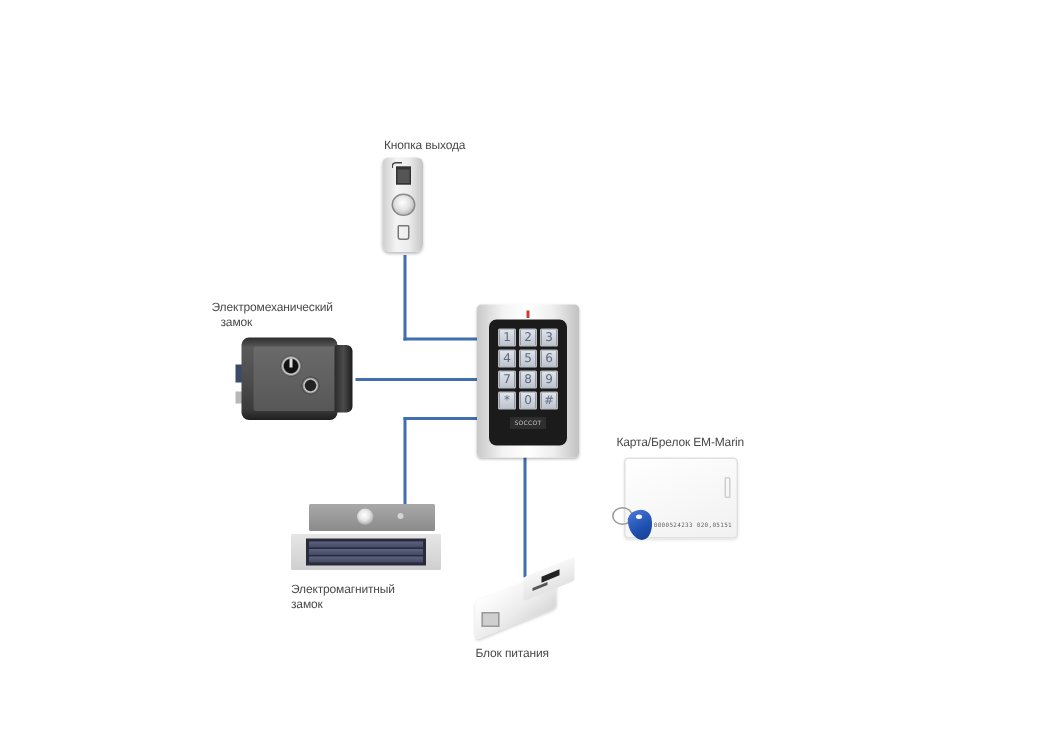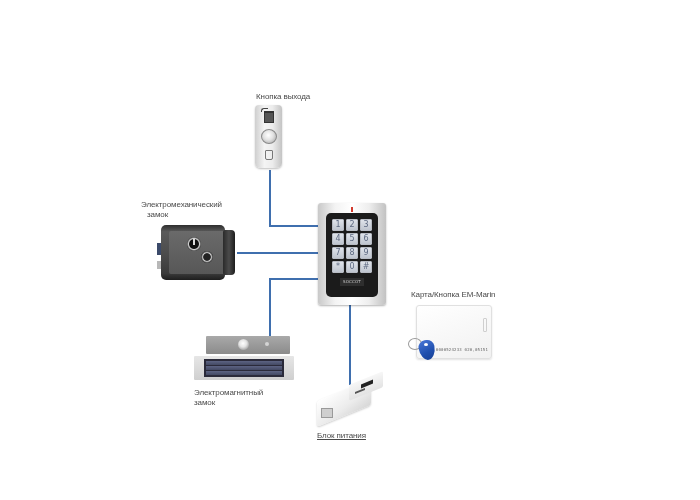--- a/index.html
+++ b/index.html
@@ -290,23 +290,23 @@
 <div class="label" style="left:194px; top:388px;">Электромагнитный</div>
 <div class="label" style="left:194px; top:398px;">замок</div>
 
 <div class="device" id="power-supply">
   <div class="box"></div>
   <div class="top"></div>
   <div class="terminal"></div>
   <div class="terminal2"></div>
   <div class="socket"></div>
 </div>
-<div class="label" style="left:317px; top:431px;text-decoration:underline;">Блок питания</div>
-
-<div class="label" style="left:411px; top:290px;">Карта/Кнопка EM-Marin</div>
+<div class="label" style="left:317px; top:431px;">Блок питания</div>
+
+<div class="label" style="left:411px; top:290px;">Карта/Брелок EM-Marin</div>
 <div class="device" id="rfid-card">
   <div class="slot"></div>
   <div class="number">0000524233 020,05151</div>
 </div>
 <div class="device" id="keyfob">
   <div class="ring"></div>
   <div class="tag"></div>
   <div class="tag-hole"></div>
 </div>
 

